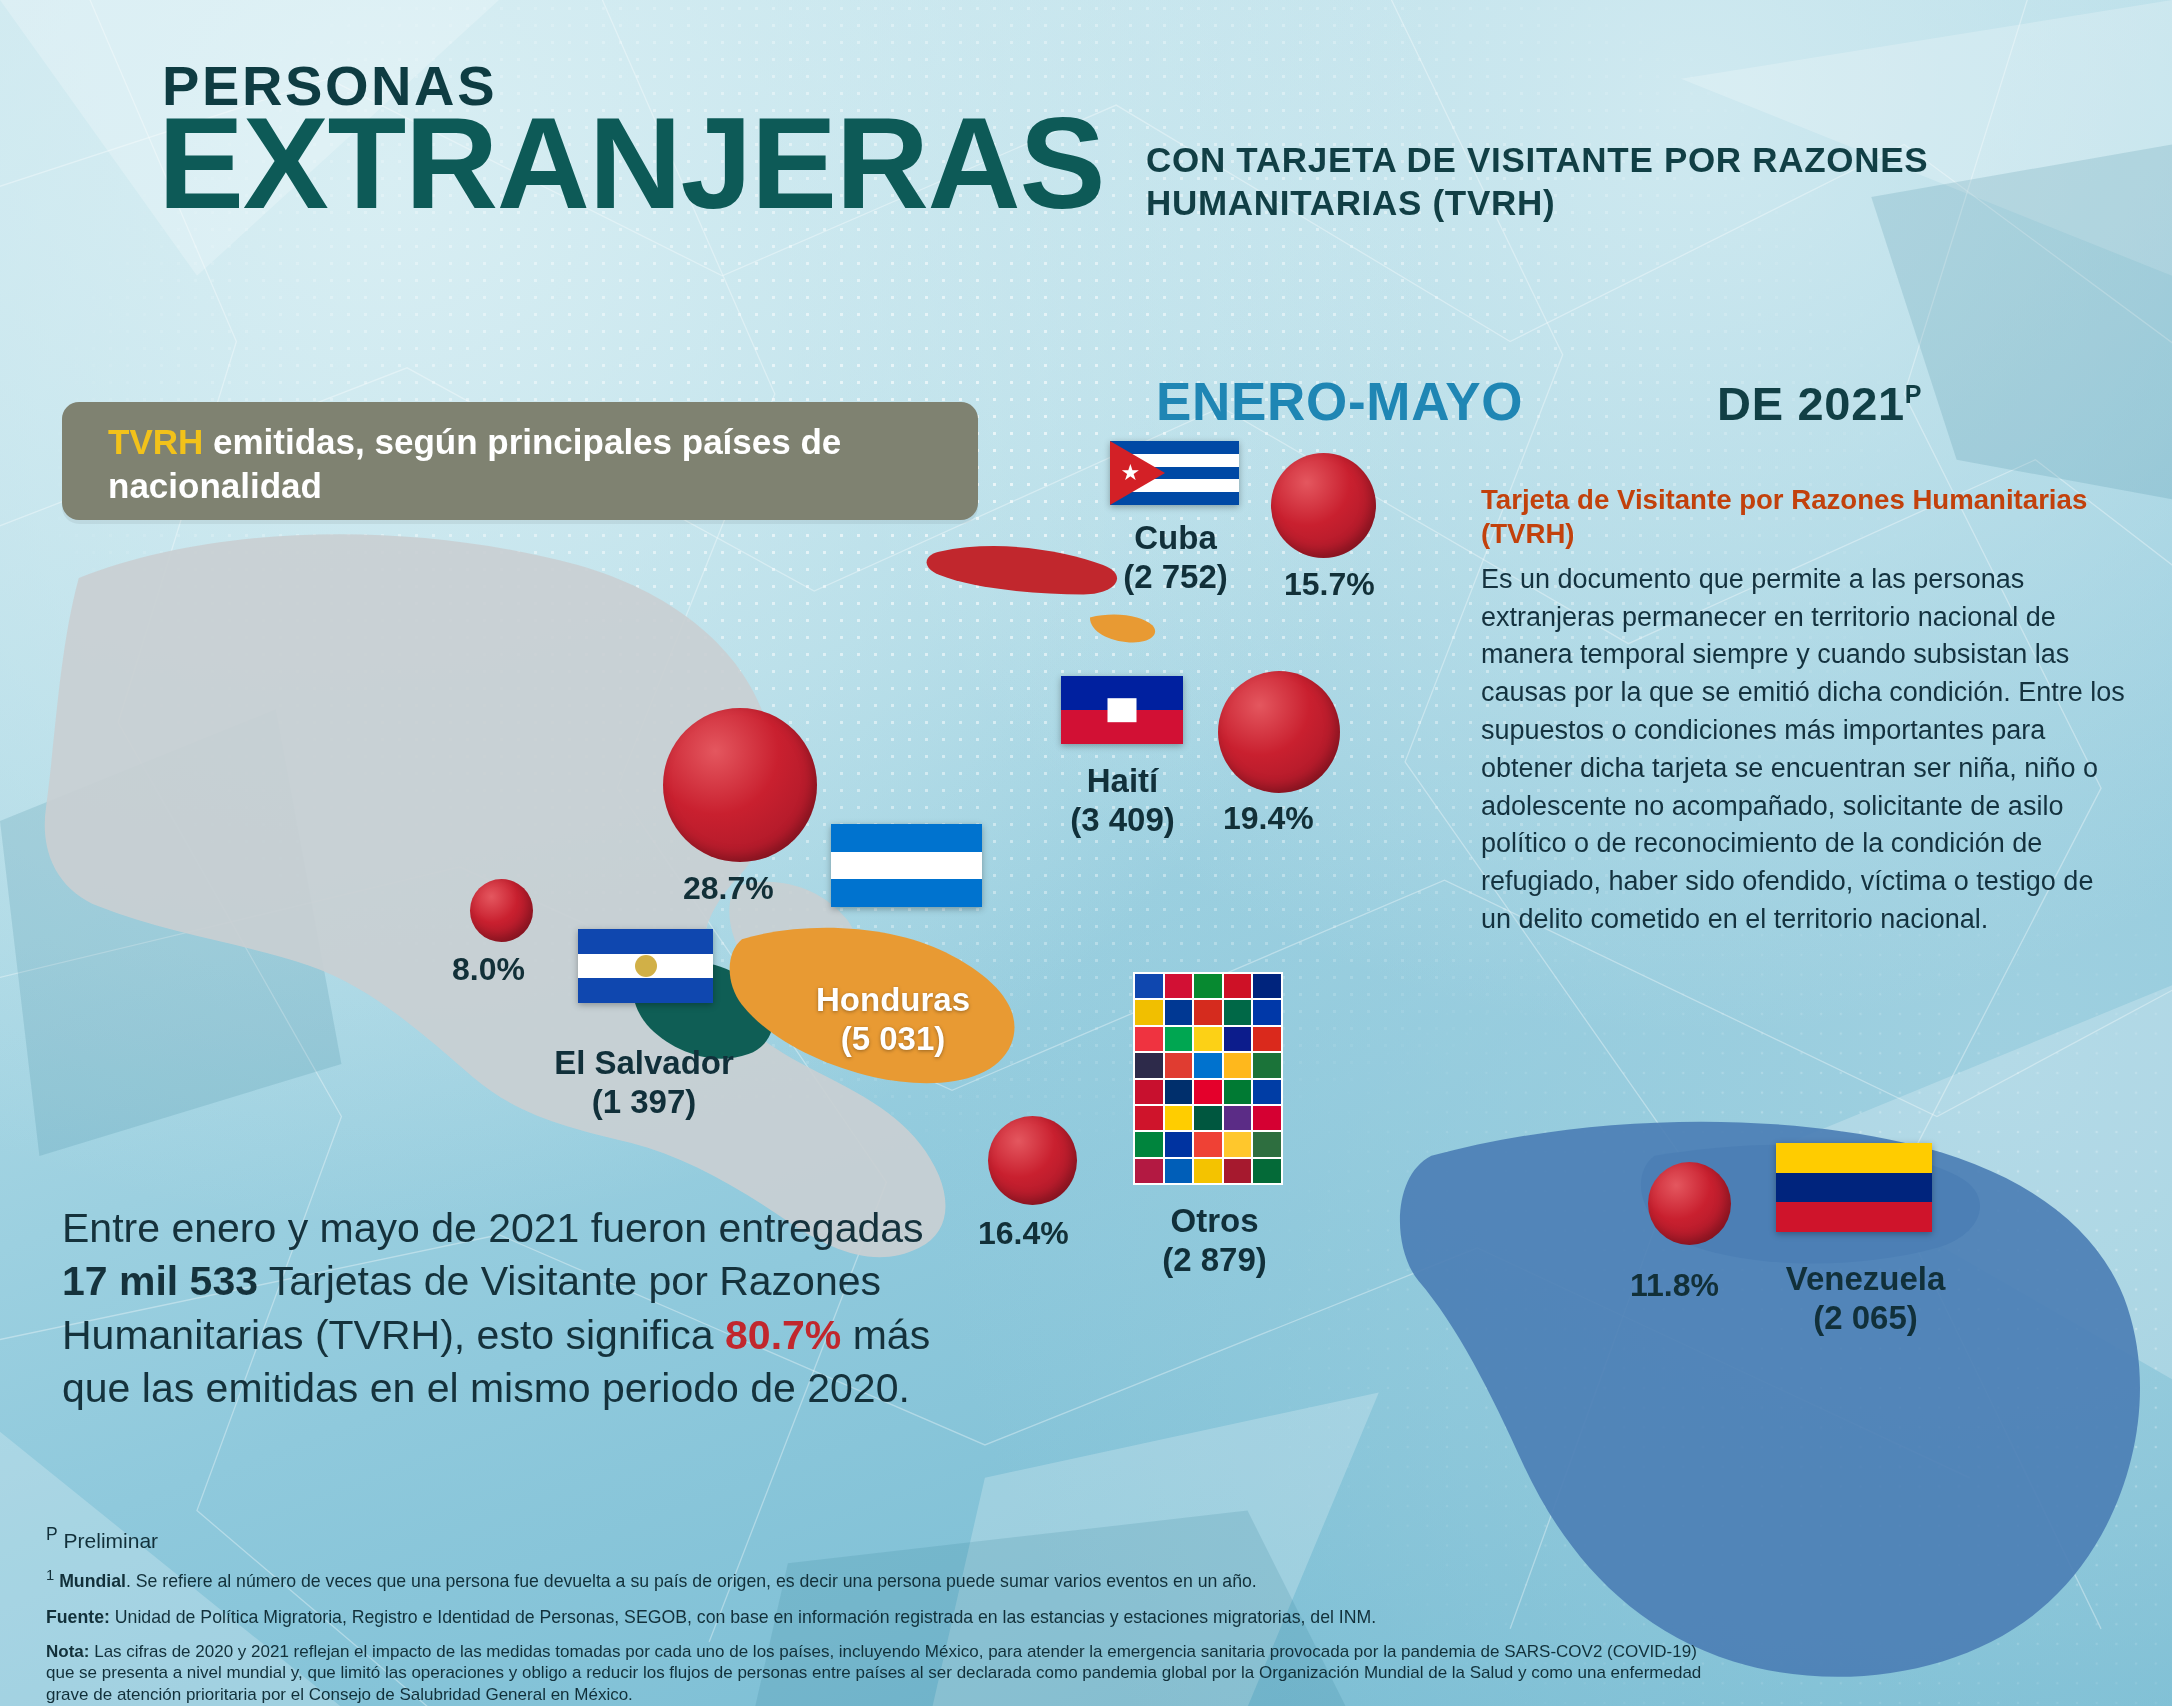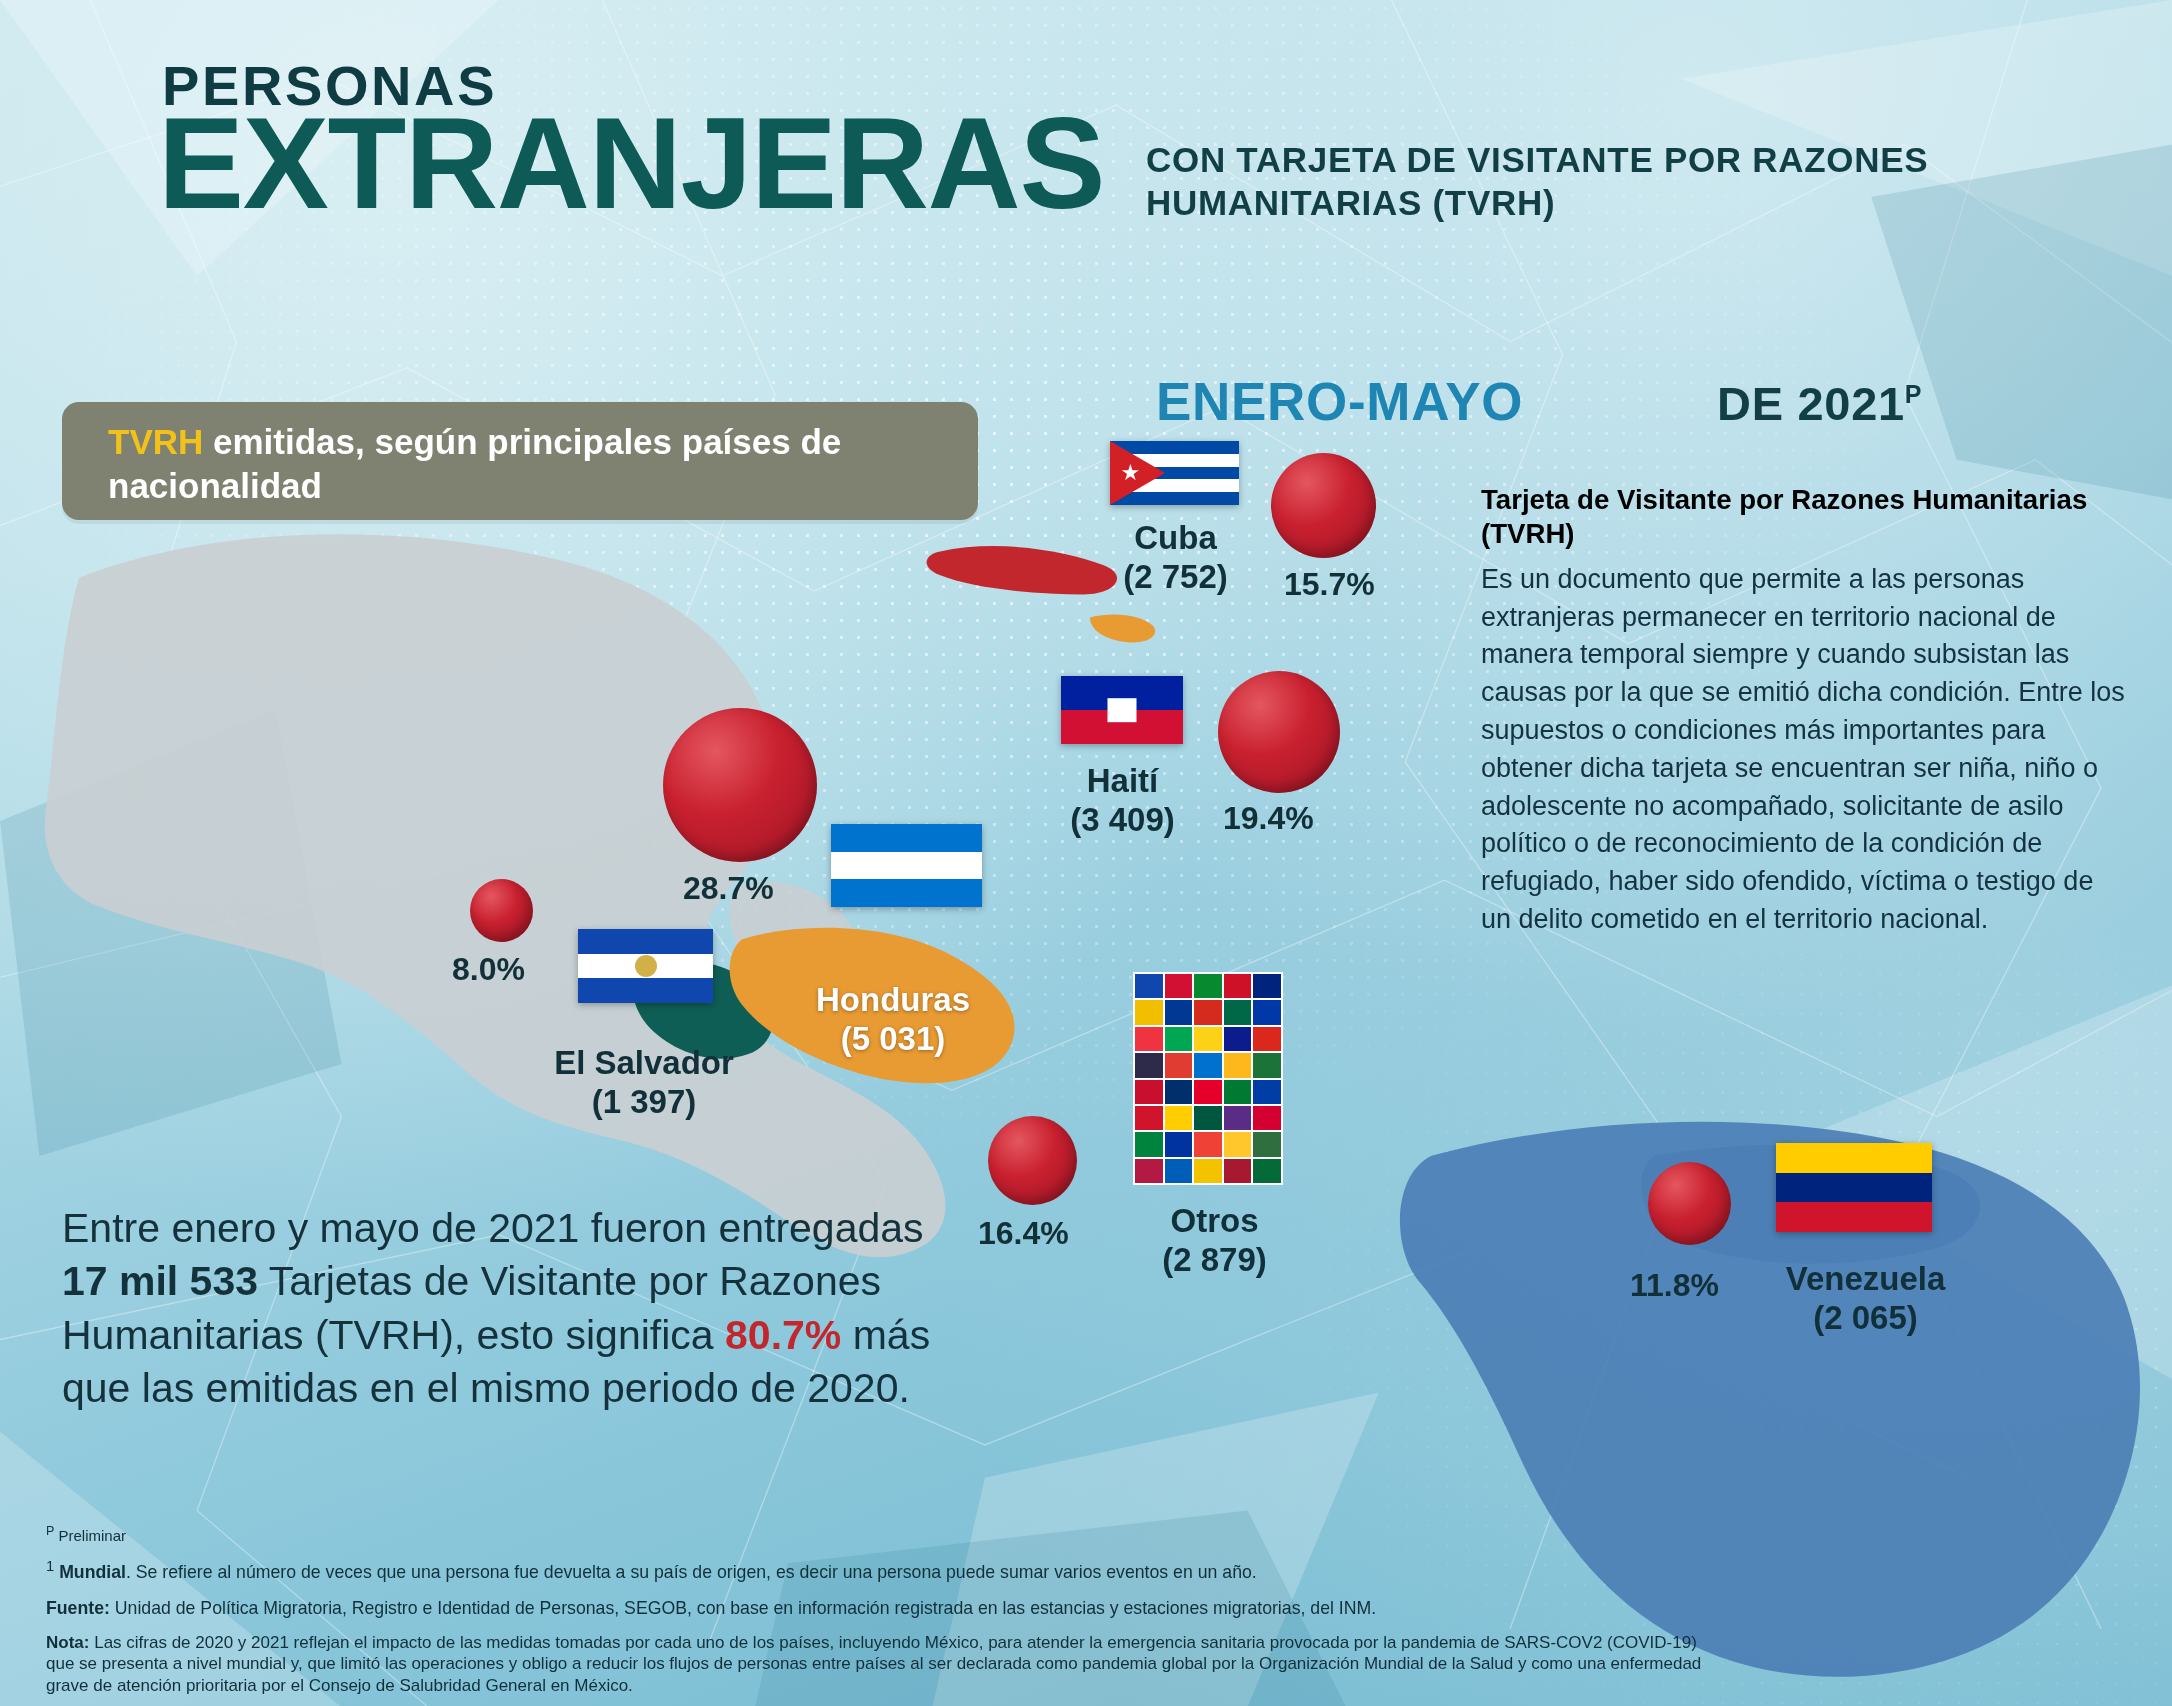--- a/index.html
+++ b/index.html
@@ -68,21 +68,21 @@
     box-shadow:0 3.9px 0 rgba(0,0,0,.06);
   }
   #plaque .txt{
     position:absolute;left:46px;top:18.4px;right:26px;
     font-size:35px;font-weight:bold;color:#ffffff;line-height:1.24;
   }
   #plaque .tvrh{color:#f2c21a;}
 
   
   #rightcol{position:absolute;left:1481px;top:483px;width:647px;}
-  #rightcol h3{margin:0 0 10.5px 0;font-size:27.6px;line-height:1.22;color:#000000;font-weight:bold;}
+  #rightcol h3{margin:0 0 10.5px 0;font-size:27.6px;line-height:1.22;color:#c2410c;font-weight:bold;}
   #rightcol p{margin:0;font-size:27px;line-height:1.40;color:#14323f;}
 
   
   #map{position:absolute;inset:0;}
 
   
   .bubble{
     position:absolute;border-radius:50%;
     background:radial-gradient(circle at 34% 28%, #e4575f 0%, #c9202f 42%, #9d1526 100%);
     box-shadow:inset -3.9px -5.3px 11.8px rgba(0,0,0,.25);
@@ -110,21 +110,21 @@
   .flagwall i{display:block;}
 
   
   #statement{position:absolute;left:62px;top:1202px;width:893px;
      font-size:41px;line-height:1.30;color:#15323c;}
   #statement b{font-weight:bold;}
   #statement .pcthl{color:#c1272d;font-weight:bold;}
 
   
   #notes{position:absolute;left:46px;top:1524px;width:1681px;color:#12303a;}
-  #notes .n1{font-size:15px;margin-bottom:14.4px;}
+  #notes .n1{font-size:21px;margin-bottom:14.4px;}
   #notes .n2{font-size:17.7px;margin-bottom:14.4px;}
   #notes .n3{font-size:17.7px;margin-bottom:13px;}
   #notes .n4{font-size:17px;line-height:1.28;}
   #notes b{font-weight:bold;}
 </style>
 </head>
 <body>
 
 <div id="bg">
   <div class="bgbase"></div>

